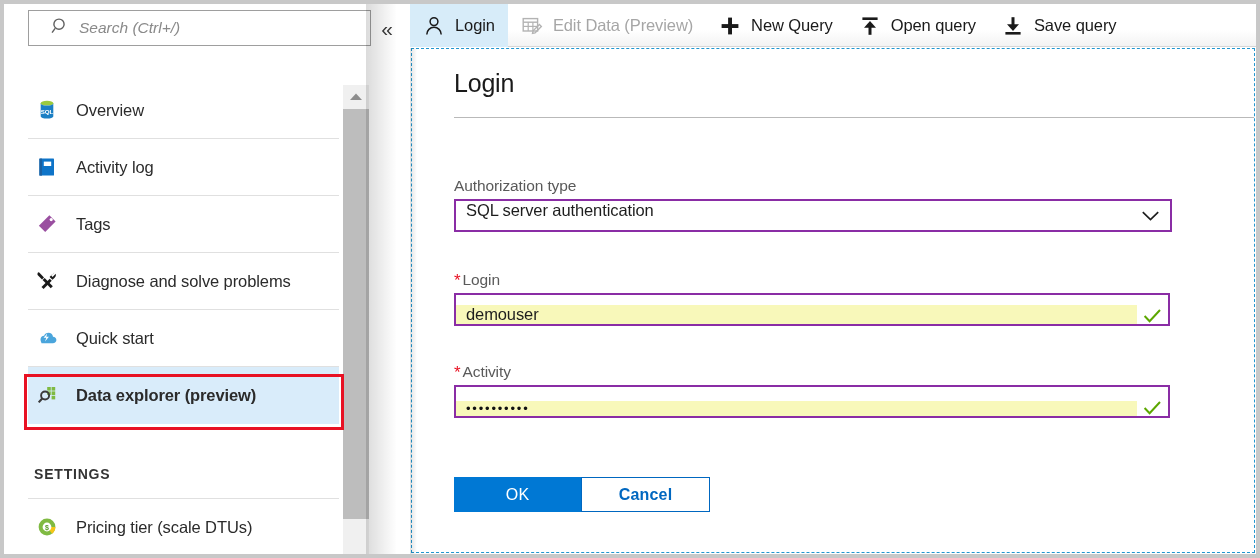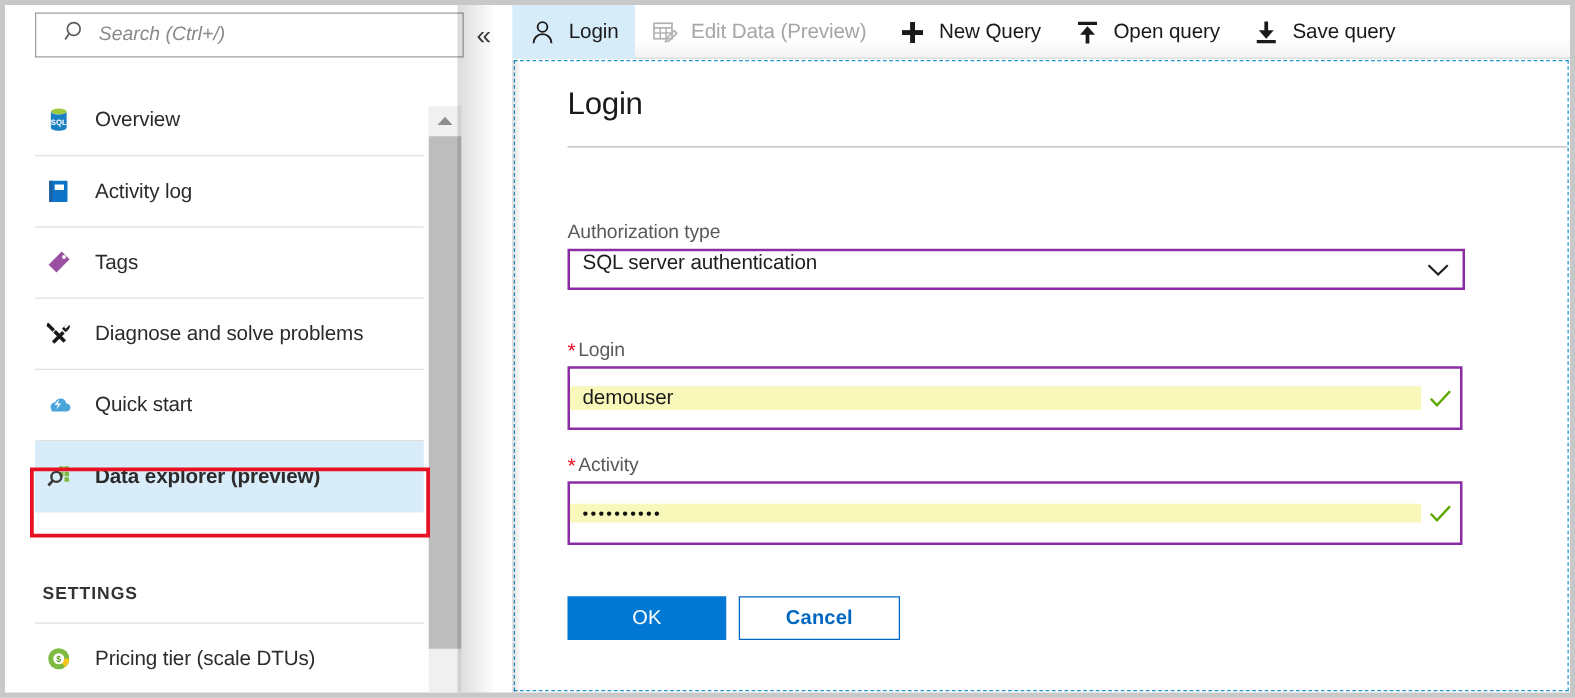--- a/index.html
+++ b/index.html
@@ -63,21 +63,21 @@
     color: #3b3b3b;
     font-size: 21px;
     line-height: 1;
     cursor: pointer;
     user-select: none;
   }
 
   
   #menu-list {
     position: absolute;
-    left: 24px; top: 64px;
+    left: 24px; top: 78px;
     width: 311px;
   }
   .menu-item {
     position: relative;
     height: 57px;
     display: flex;
     align-items: center;
     border-bottom: 1px solid #e0e0e0;
     cursor: pointer;
     background: transparent;
@@ -271,25 +271,25 @@
     display: flex; align-items: center; justify-content: center;
     color: #1d1d1d;
   }
 
   #login-label { left: 42px; top: 222px; }
   #password-label { left: 42px; top: 314px; }
 
   .text-field {
     position: absolute;
     left: 42px;
-    width: 716px; height: 51px;
+    width: 716px; height: 33px;
     border: 2px solid #8a2da5;
     background: #ffffff;
     display: flex;
-    align-items: center;
+    align-items: flex-end;
   }
   .text-field .tf-input {
     flex: 1 1 auto;
     background: #f8f8ba;
     border: none;
     outline: none;
     padding: 0 0 0 10px;
     font-family: "Liberation Sans", sans-serif;
     font-size: 16.5px;
     color: #1d1d1d;
@@ -322,21 +322,20 @@
     color: #ffffff;
     border: none;
     font-family: "Liberation Sans", sans-serif;
     font-size: 16px;
     font-weight: 400;
     letter-spacing: 0.2px;
     cursor: pointer;
   }
   #cancel-button {
     width: 129px; height: 35px;
-    margin-left: 10px;
     background: #ffffff;
     color: #0067c0;
     border: 1px solid #0067c0;
     font-family: "Liberation Sans", sans-serif;
     font-size: 16px;
     font-weight: 700;
     letter-spacing: 0.2px;
     cursor: pointer;
   }
 </style>

